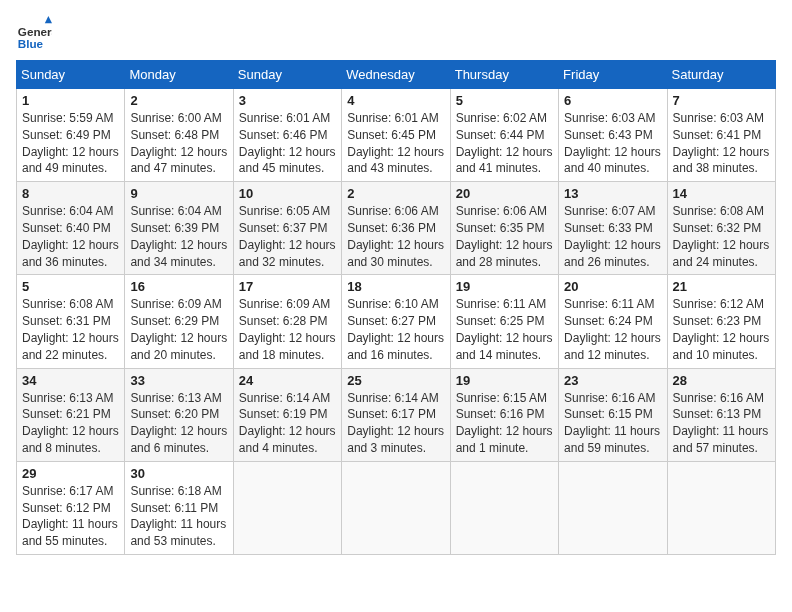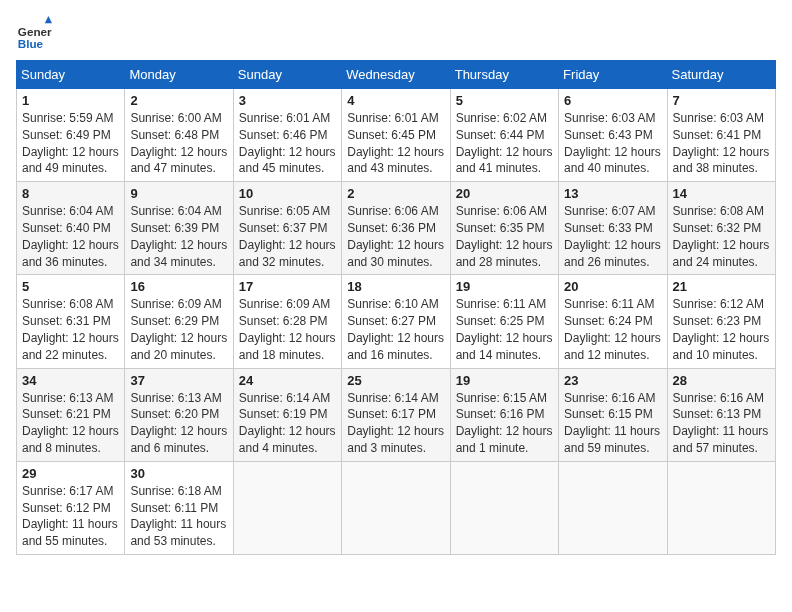--- a/index.html
+++ b/index.html
@@ -286,21 +286,21 @@
       <tr>
         <td>
           <span class="day-num">34</span>
           <div class="day-info">
             Sunrise: 6:13 AM<br>
             Sunset: 6:21 PM<br>
             Daylight: 12 hours<br>and 8 minutes.
           </div>
         </td>
         <td>
-          <span class="day-num">37</span>
+          <span class="day-num">33</span>
           <div class="day-info">
             Sunrise: 6:13 AM<br>
             Sunset: 6:20 PM<br>
             Daylight: 12 hours<br>and 6 minutes.
           </div>
         </td>
         <td>
           <span class="day-num">24</span>
           <div class="day-info">
             Sunrise: 6:14 AM<br>

